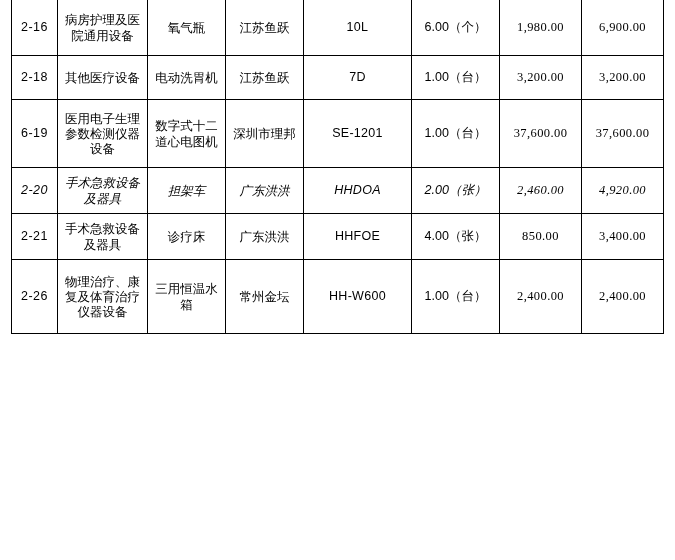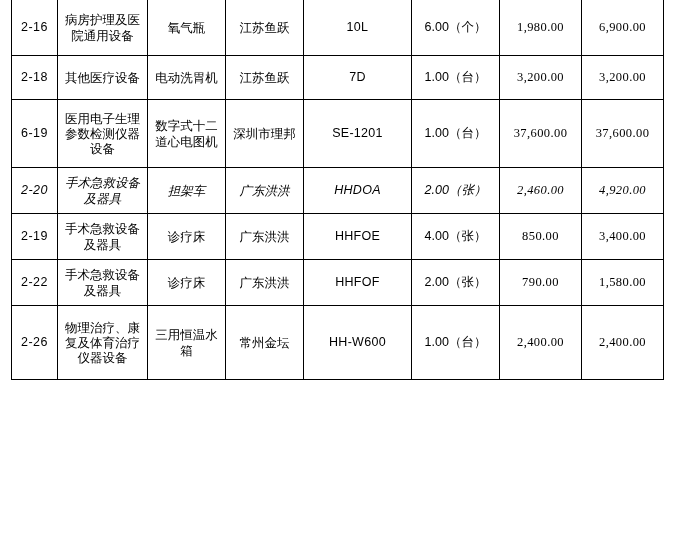--- a/index.html
+++ b/index.html
@@ -128,38 +128,28 @@
           <td class="cell-no">2-20</td>
           <td class="cell-cat">手术急救设备及器具</td>
           <td class="cell-name">担架车</td>
           <td class="cell-brand">广东洪洪</td>
           <td class="cell-model">HHDOA</td>
           <td class="cell-qty">2.00（张）</td>
           <td class="cell-price">2,460.00</td>
           <td class="cell-total">4,920.00</td>
         </tr>
         <tr style="height: 46px;">
-          <td class="cell-no">2-19</td>
+          <td class="cell-no">2-21</td>
           <td class="cell-cat">手术急救设备及器具</td>
           <td class="cell-name">诊疗床</td>
           <td class="cell-brand">广东洪洪</td>
           <td class="cell-model">HHFOE</td>
           <td class="cell-qty">4.00（张）</td>
           <td class="cell-price">850.00</td>
           <td class="cell-total">3,400.00</td>
-        </tr>
-        <tr style="height: 46px;">
-          <td class="cell-no">2-22</td>
-          <td class="cell-cat">手术急救设备及器具</td>
-          <td class="cell-name">诊疗床</td>
-          <td class="cell-brand">广东洪洪</td>
-          <td class="cell-model">HHFOF</td>
-          <td class="cell-qty">2.00（张）</td>
-          <td class="cell-price">790.00</td>
-          <td class="cell-total">1,580.00</td>
         </tr>
         <tr style="height: 74px;">
           <td class="cell-no">2-26</td>
           <td class="cell-cat">物理治疗、康复及体育治疗仪器设备</td>
           <td class="cell-name">三用恒温水箱</td>
           <td class="cell-brand">常州金坛</td>
           <td class="cell-model">HH-W600</td>
           <td class="cell-qty">1.00（台）</td>
           <td class="cell-price">2,400.00</td>
           <td class="cell-total">2,400.00</td>

